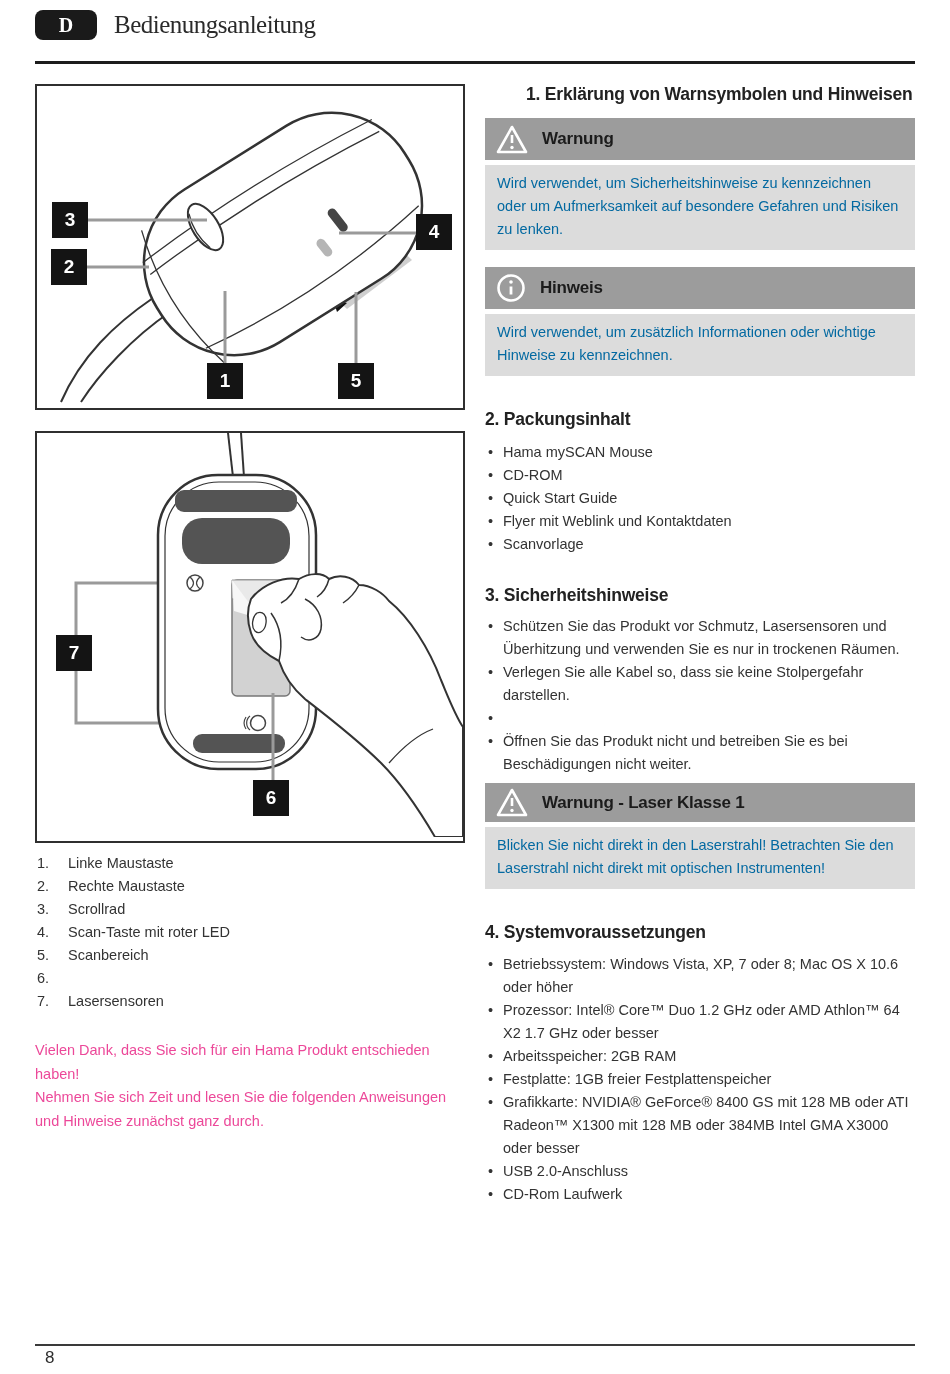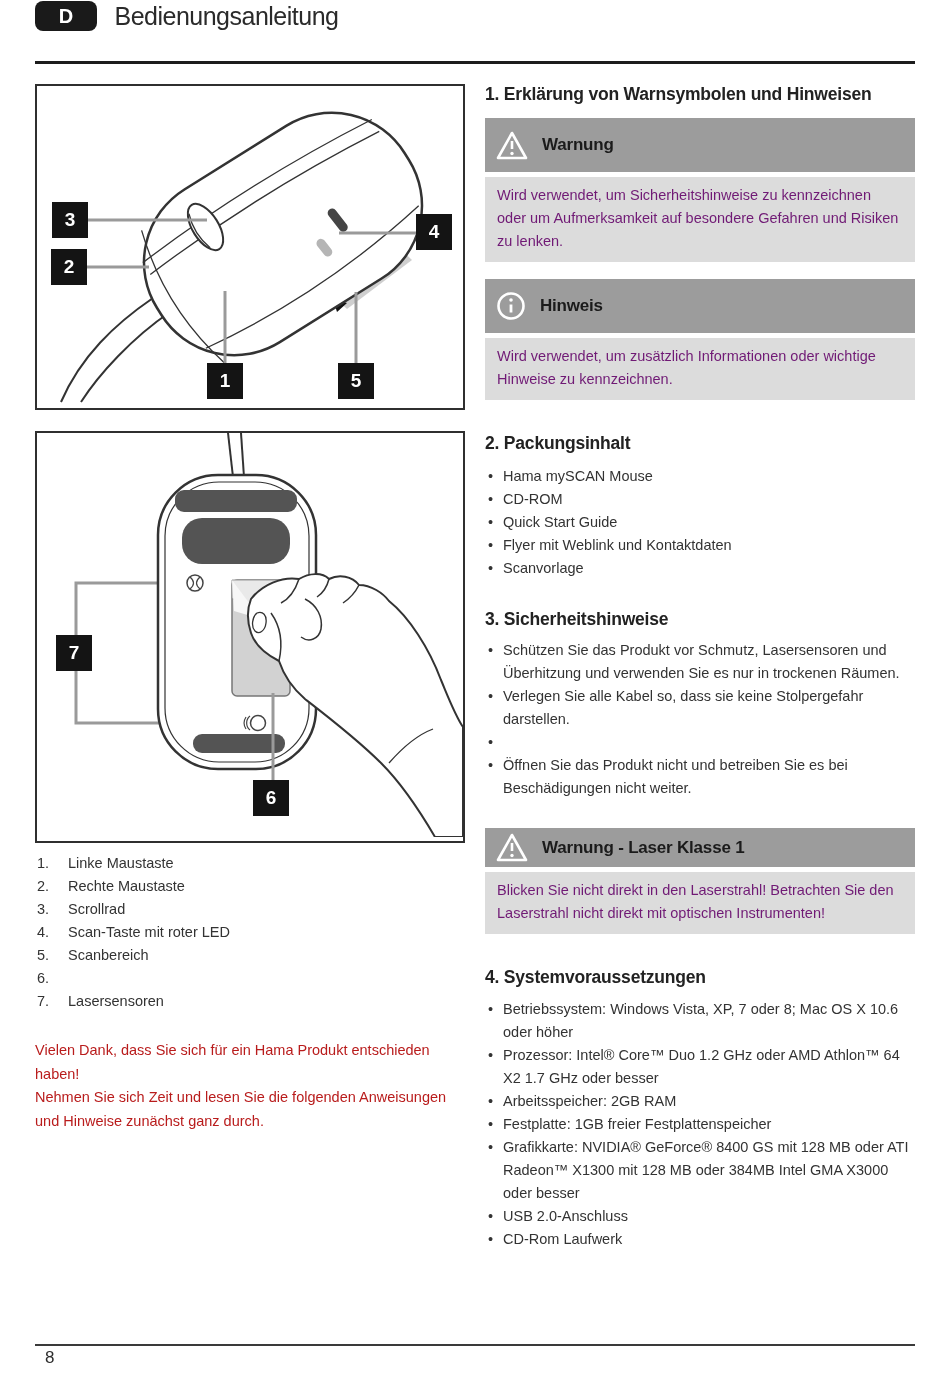--- a/index.html
+++ b/index.html
@@ -1,54 +1,54 @@
 <!DOCTYPE html>
 <html><head>
 <meta charset="utf-8">
 <style>
   html,body{margin:0;padding:0;}
   body{
     width:950px;height:1374px;position:relative;background:#fff;
     font-family:"Liberation Sans",sans-serif;color:#2d2d2d;overflow:hidden;
   }
   
-  .header{position:absolute;left:35px;top:1px;width:880px;height:34px;}
+  .header{position:absolute;left:35px;top:10px;width:880px;height:34px;font-family:Liberation Serif, serif;}
   .lang-badge{display:inline-block;width:62px;height:30px;background:#1a1a1a;border-radius:8px;
     color:#fff;font-weight:bold;font-size:20px;text-align:center;line-height:30px;vertical-align:middle;}
   .doc-title{display:inline-block;margin-left:13px;font-size:25px;color:#2a2a2a;vertical-align:middle;letter-spacing:-0.5px;}
   .header-rule{position:absolute;left:35px;top:61px;width:880px;height:2.5px;background:#1c1c1c;}
   
   .col-left{position:absolute;left:35px;top:84px;width:430px;}
   .col-right{position:absolute;left:485px;top:84px;width:430px;}
   
   .figure{position:relative;border:2px solid #2f2f2f;background:#fff;}
   #fig1{height:322px;margin-bottom:21px;}
   #fig2{height:408px;}
   .figure svg{position:absolute;left:0;top:0;}
   .callout{position:absolute;width:36px;height:36px;background:#141414;color:#fff;
     font-size:19px;font-weight:bold;display:flex;align-items:center;justify-content:center;}
   
   h2{font-size:17.5px;font-weight:bold;color:#222;margin:0;letter-spacing:-0.2px;}
-  .h-s1{margin-bottom:13px;}
+  .h-s1{margin-bottom:13px;margin-left:41px;}
   .h-s2{margin-top:33px;margin-bottom:11px;}
   .h-s3{margin-top:29px;margin-bottom:1px;}
   .h-s4{margin-top:33px;margin-bottom:10px;}
   .h-controls{margin-top:22px;margin-bottom:2px;}
-  .bar{background:#9c9c9c;height:54px;display:flex;align-items:center;padding-left:10px;margin-bottom:5px;}
+  .bar{background:#9c9c9c;height:42px;display:flex;align-items:center;padding-left:10px;margin-bottom:5px;}
   .bar.small{height:39px;}
   .bar-icon{flex:none;margin-right:13px;display:flex;align-items:center;}
   .bar-label{font-size:17px;font-weight:bold;color:#1b1b1b;letter-spacing:-0.2px;}
-  .panel{background:#dcdcdc;padding:7px 12px 9px;font-size:14.5px;line-height:23px;color:#701a75;}
+  .panel{background:#dcdcdc;padding:7px 12px 9px;font-size:14.5px;line-height:23px;color:#0369a1;}
   .gap17{margin-bottom:17px;}
-  .gap12{margin-top:28px;align-items:center;}
+  .gap12{margin-top:7px;align-items:center;}
   ul.bullets,ol.numlist{list-style:none;margin:9px 0 0;padding:0;font-size:14.5px;line-height:23px;color:#333;}
   .b-item{display:flex;}
   .bullet{flex:none;width:15px;padding-left:3px;}
   .num{flex:none;width:31px;padding-left:2px;}
-  .intro{margin-top:26px;font-size:14.5px;line-height:23.5px;color:#b91c1c;}
+  .intro{margin-top:26px;font-size:14.5px;line-height:23.5px;color:#ec4899;}
   .intro p{margin:0;}
   
   .footer-rule{position:absolute;left:35px;top:1344px;width:880px;height:1.5px;background:#3a3a3a;}
   .page-num{position:absolute;left:45px;top:1348px;font-size:17px;color:#2d2d2d;}
 </style>
 </head>
 <body>
 
 <div class="header">
   <span class="lang-badge">D</span>

